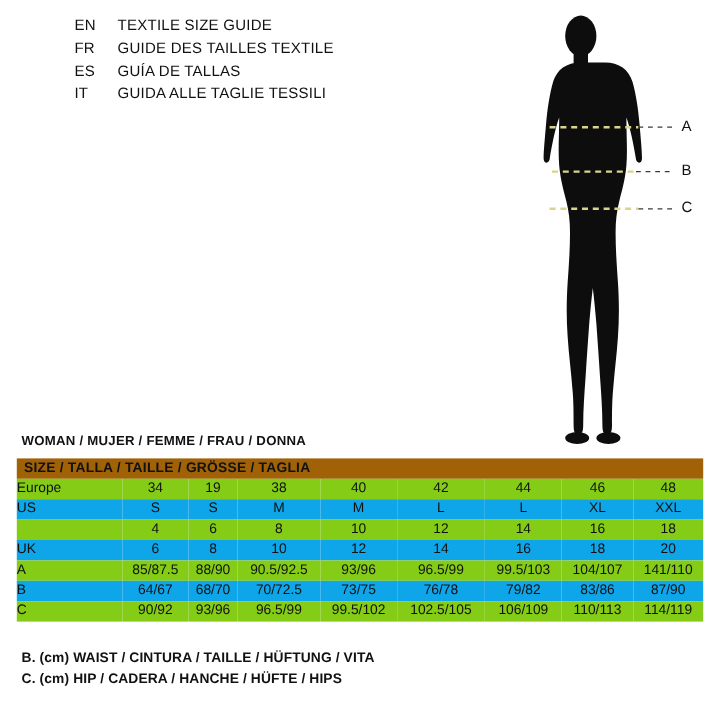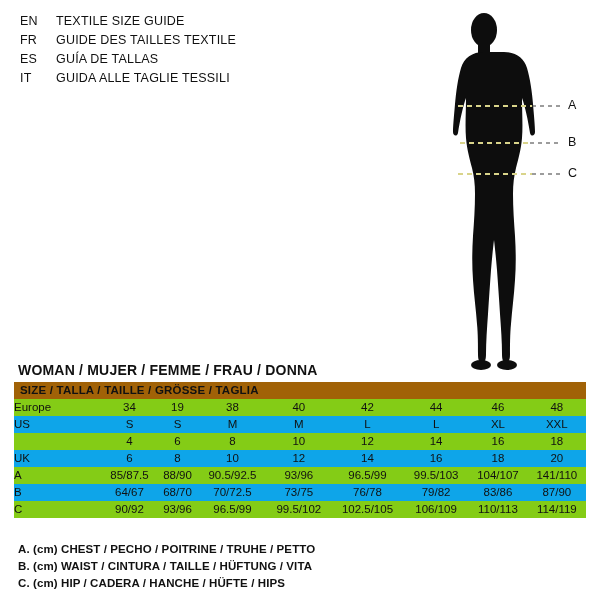--- a/index.html
+++ b/index.html
@@ -32,20 +32,21 @@
     display: flex;
     align-items: baseline;
     height: 19px;
     font-size: 12.5px;
     letter-spacing: 0.2px;
   }
   .lang-code {
     width: 36px;
     flex: 0 0 36px;
     color: #111;
+    margin-left: 42px;
   }
   .lang-text {
     color: #111;
   }
 
   
   .figure-wrap {
     position: absolute;
     left: 420px;
     top: 8px;
@@ -71,21 +72,21 @@
   }
   .m-a { left: 148px; top: 90px; }
   .m-b { left: 148px; top: 127px; }
   .m-c { left: 148px; top: 158px; }
 
   
   .woman-title {
     position: absolute;
     left: 18px;
     top: 362px;
-    font-size: 14px;
+    font-size: 11px;
     font-weight: bold;
     color: #111;
     letter-spacing: 0.2px;
   }
 
   table.size-table {
     position: absolute;
     left: 14px;
     top: 382px;
     width: 572px;
@@ -310,18 +311,17 @@
         <td class="val-cell">99.5/102</td>
         <td class="val-cell">102.5/105</td>
         <td class="val-cell">106/109</td>
         <td class="val-cell">110/113</td>
         <td class="val-cell">114/119</td>
       </tr>
     </tbody>
   </table>
 
   <div class="legend">
-    <div class="legend-line">A. (cm) CHEST / PECHO / POITRINE / TRUHE / PETTO</div>
     <div class="legend-line">B. (cm) WAIST / CINTURA / TAILLE / HÜFTUNG / VITA</div>
     <div class="legend-line">C. (cm) HIP / CADERA / HANCHE / HÜFTE / HIPS</div>
   </div>
 
 </div>
 
 </body></html>

